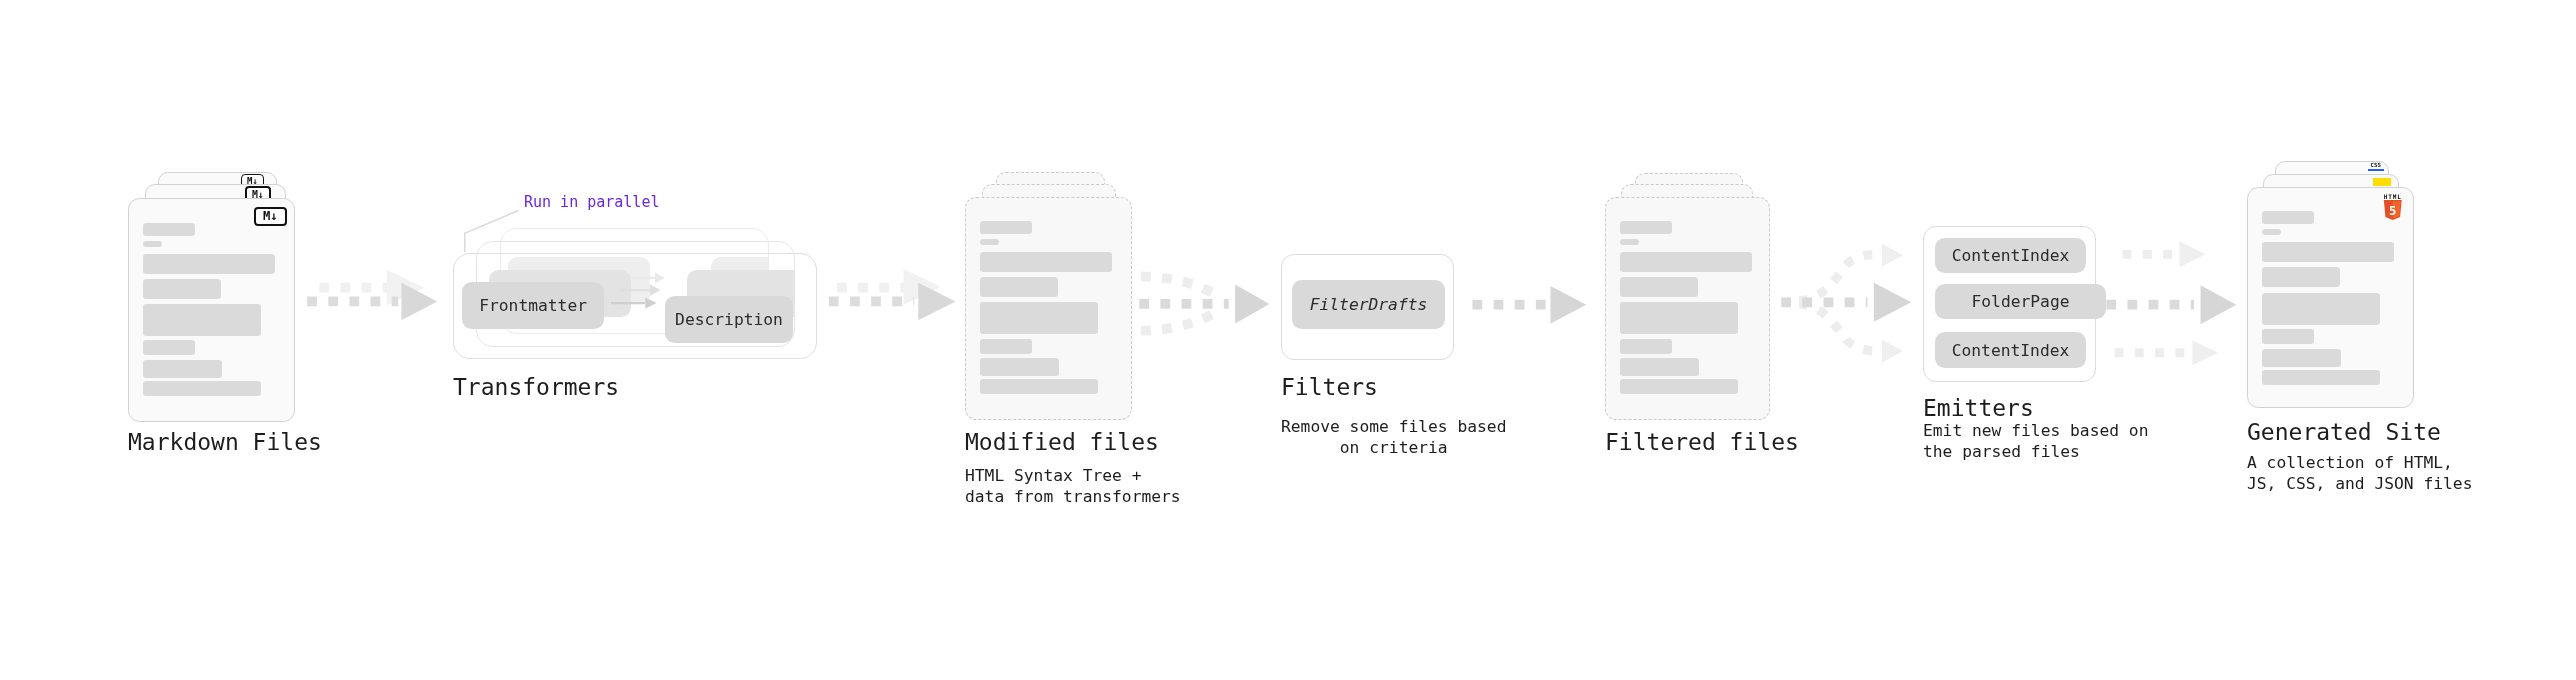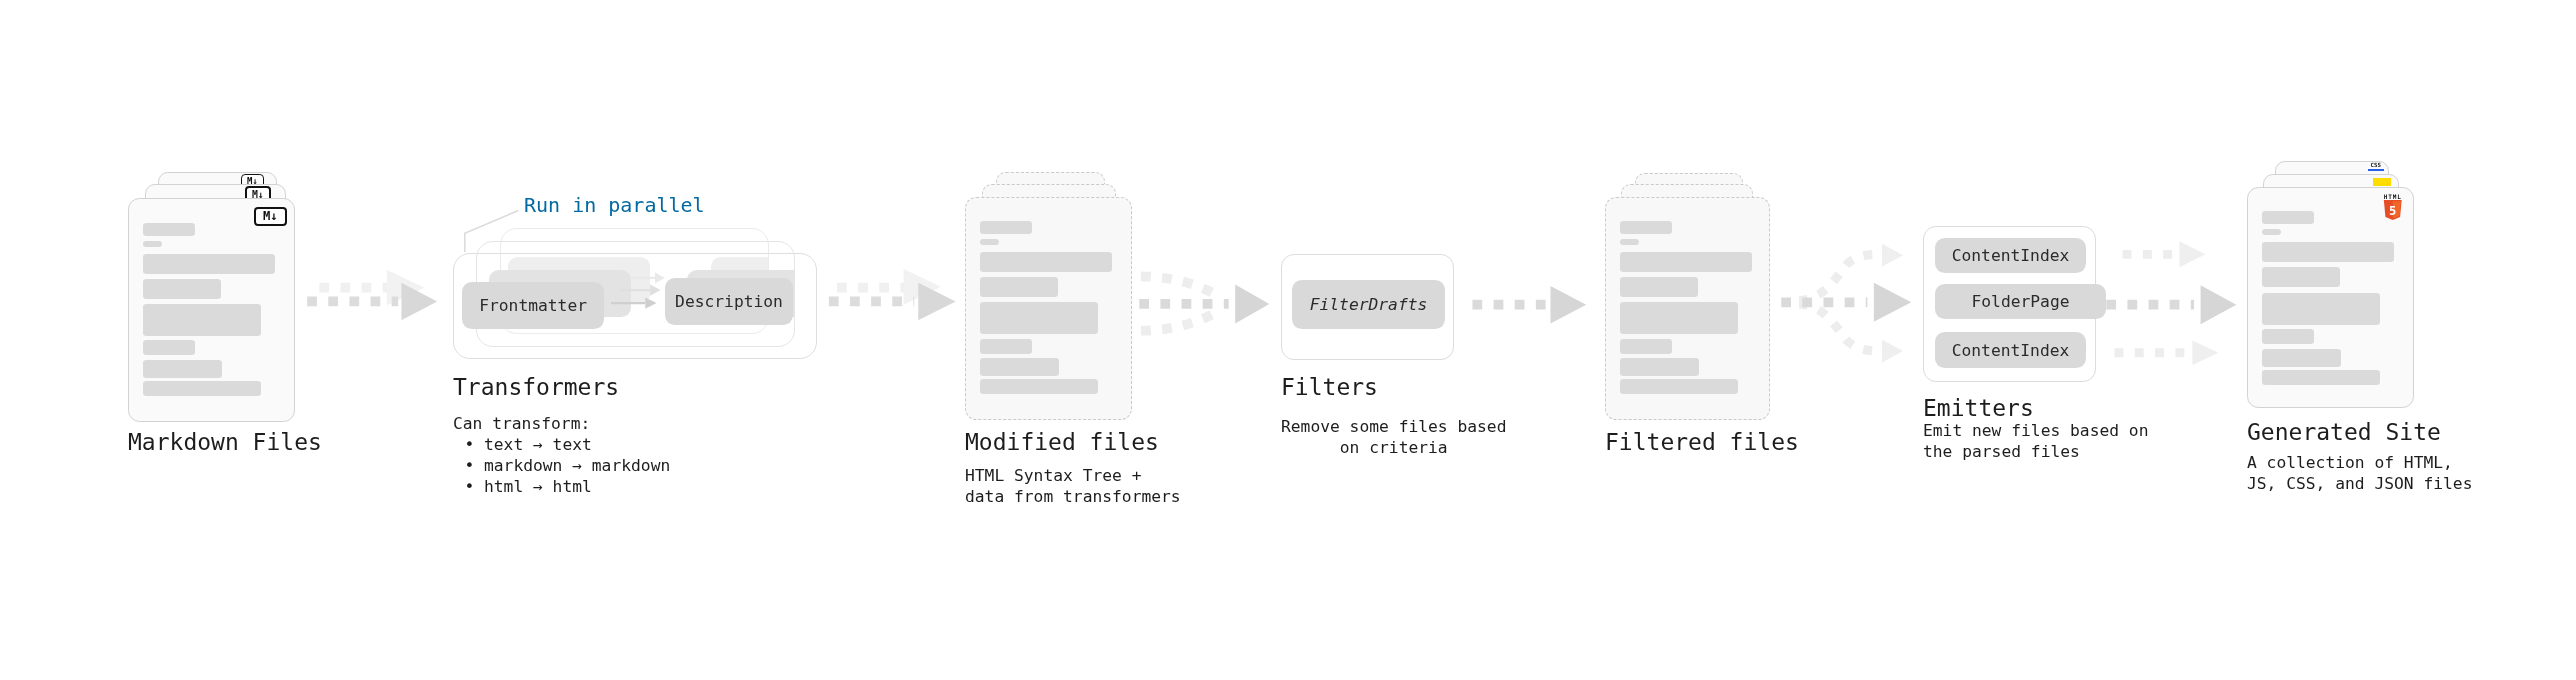--- a/index.html
+++ b/index.html
@@ -15,21 +15,21 @@
   .frame.f-back{border-color:#ebebeb;}
   .pill{position:absolute;background:#d9d9d9;border-radius:9.8px;color:#2b2b2b;font-size:16.3px;
         display:flex;align-items:center;justify-content:center;white-space:nowrap;}
   .pill.ghost1{background:#e3e3e3;}
   .pill.ghost2{background:#eeeeee;}
   .box{position:absolute;background:#ffffff;border:1.6px solid #dcdcdc;border-radius:13px;box-sizing:border-box;}
   .label{position:absolute;font-size:23px;color:#1d1d1d;white-space:nowrap;}
   .desc{position:absolute;font-size:16.3px;color:#1d1d1d;white-space:nowrap;}
   .desc div{height:21px;line-height:21px;}
   .desc .ind{padding-left:11.4px;}
-  .note{position:absolute;font-size:20px;color:#0369a1;white-space:nowrap;}
+  .note{position:absolute;font-size:15px;color:#6d28d9;white-space:nowrap;}
   .mbadge{position:absolute;background:#ffffff;border:2.4px solid #111111;border-radius:4.1px;color:#111111;
           font-weight:bold;display:flex;align-items:center;justify-content:center;box-sizing:border-box;}
   .tinytext{position:absolute;font-weight:bold;color:#111;white-space:nowrap;}
   svg.overlay{position:absolute;left:0;top:0;pointer-events:none;}
 </style>
 </head>
 <body>
 
 <div id="canvas">
 
@@ -55,30 +55,24 @@
   <div class="frame f-back" style="left:500px;top:228px;width:269px;height:106px;">
     <div class="pill ghost2" style="left:6.5px;top:28px;width:142px;height:47px;"></div>
     <div class="pill ghost2" style="left:210px;top:28px;width:141px;height:47px;"></div>
   </div>
   <div class="frame f-mid" style="left:476px;top:241px;width:319px;height:106px;">
     <div class="pill ghost1" style="left:12.2px;top:28px;width:142px;height:47px;"></div>
     <div class="pill ghost1" style="left:210px;top:28px;width:141px;height:47px;"></div>
   </div>
   <div class="frame" style="left:453px;top:253px;width:364px;height:106px;">
     <div class="pill" style="left:8.1px;top:28px;width:142px;height:47px;">Frontmatter</div>
-    <div class="pill" style="left:211px;top:24px;width:128px;height:47px;">Description</div>
+    <div class="pill" style="left:211px;top:42px;width:128px;height:47px;">Description</div>
   </div>
 
   <div class="label" style="left:453px;top:374px;">Transformers</div>
-  <div class="desc" style="left:453px;top:413px;">
-    <div>Can transform:</div>
-    <div class="ind">• text → text</div>
-    <div class="ind">• markdown → markdown</div>
-    <div class="ind">• html → html</div>
-  </div>
 
   <div class="sheet dashed" style="left:996px;top:172px;width:109px;height:41px;"></div>
   <div class="sheet dashed" style="left:982px;top:184px;width:134px;height:49px;"></div>
   <div class="doc dashed" style="left:965px;top:197px;width:167px;height:223px;"></div>
   <div class="bar" style="left:980px;top:221px;width:52px;height:13px;"></div>
   <div class="bar" style="left:980px;top:239px;width:18.7px;height:5.7px;"></div>
   <div class="bar" style="left:980px;top:252px;width:132px;height:20.3px;"></div>
   <div class="bar" style="left:980px;top:277px;width:78px;height:19.5px;"></div>
   <div class="bar" style="left:980px;top:302px;width:118px;height:32px;"></div>
   <div class="bar" style="left:980px;top:339px;width:52px;height:14.6px;"></div>

